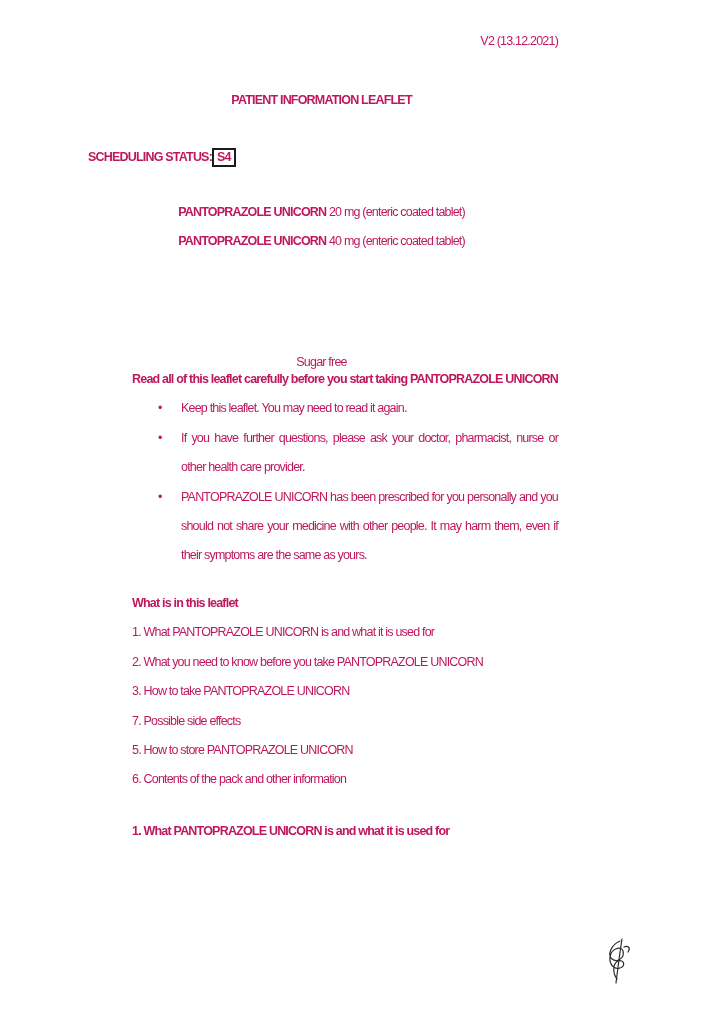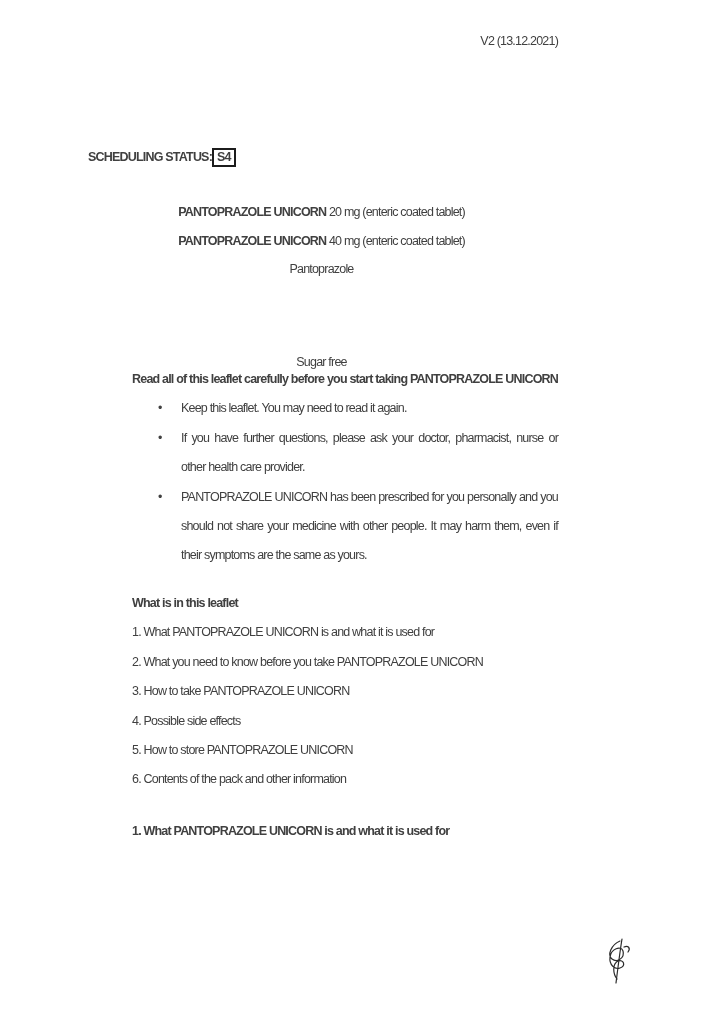--- a/index.html
+++ b/index.html
@@ -2,21 +2,21 @@
 <html><head>
 <meta charset="utf-8">
 <style>
   html,body { margin:0; padding:0; background:#ffffff; }
   .page {
     position:relative;
     width:637px; height:1024px;
     background:#ffffff;
     font-family:"Liberation Sans", sans-serif;
     font-size:12.5px;
-    color:#404040;
+    color:#be185d;
     letter-spacing:-0.8px;
     overflow:hidden;
   }
   .abs { position:absolute; }
   .bold { font-weight:700; }
   .center { left:6px; right:0; text-align:center; }
   .colL { left:88px; right:79px;margin-left:44px; }
   .version { top:34px; right:79px; }
   .title { top:93px; }
   .scheduling { top:148px; left:88px; }
@@ -40,34 +40,34 @@
   .footer { top:954px; left:0; right:30px; text-align:center; }
   .scribble { position:absolute; left:601px; top:937px; }
 </style>
 </head>
 <body>
 
 <div class="page">
 
   <div class="abs version">V2 (13.12.2021)</div>
 
+  <div class="abs center title bold">PATIENT INFORMATION LEAFLET</div>
 
   <div class="abs scheduling">
     <span class="bold">SCHEDULING STATUS:</span><span class="s4box bold">S4</span>
   </div>
 
   <div class="abs center prod1">
     <span class="bold">PANTOPRAZOLE UNICORN</span><span> 20 mg (enteric coated tablet)</span>
   </div>
 
   <div class="abs center prod2">
     <span class="bold">PANTOPRAZOLE UNICORN</span><span> 40 mg (enteric coated tablet)</span>
   </div>
 
-  <div class="abs center prod3">Pantoprazole</div>
 
   <div class="abs center sugar">Sugar free</div>
 
   <div class="abs colL block read-block">
     <div class="bold">Read all of this leaflet carefully before you start taking PANTOPRAZOLE UNICORN</div>
     <div class="bullet">
       <span class="dot">•</span>
       <span>Keep this leaflet. You may need to read it again.</span>
     </div>
     <div class="bullet">
@@ -78,21 +78,21 @@
       <span class="dot">•</span>
       <span>PANTOPRAZOLE UNICORN has been prescribed for you personally and you should not share your medicine with other people. It may harm them, even if their symptoms are the same as yours.</span>
     </div>
   </div>
 
   <div class="abs colL block toc-block">
     <div class="bold">What is in this leaflet</div>
     <div>1. What PANTOPRAZOLE UNICORN is and what it is used for</div>
     <div>2. What you need to know before you take PANTOPRAZOLE UNICORN</div>
     <div>3. How to take PANTOPRAZOLE UNICORN</div>
-    <div>4. Possible side effects</div>
+    <div>7. Possible side effects</div>
     <div>5. How to store PANTOPRAZOLE UNICORN</div>
     <div>6. Contents of the pack and other information</div>
   </div>
 
   <div class="abs colL block s1-block">
     <div class="bold">1. What PANTOPRAZOLE UNICORN is and what it is used for</div>
   </div>
 
 
   <svg class="scribble" width="34" height="50" viewBox="0 0 34 50">

